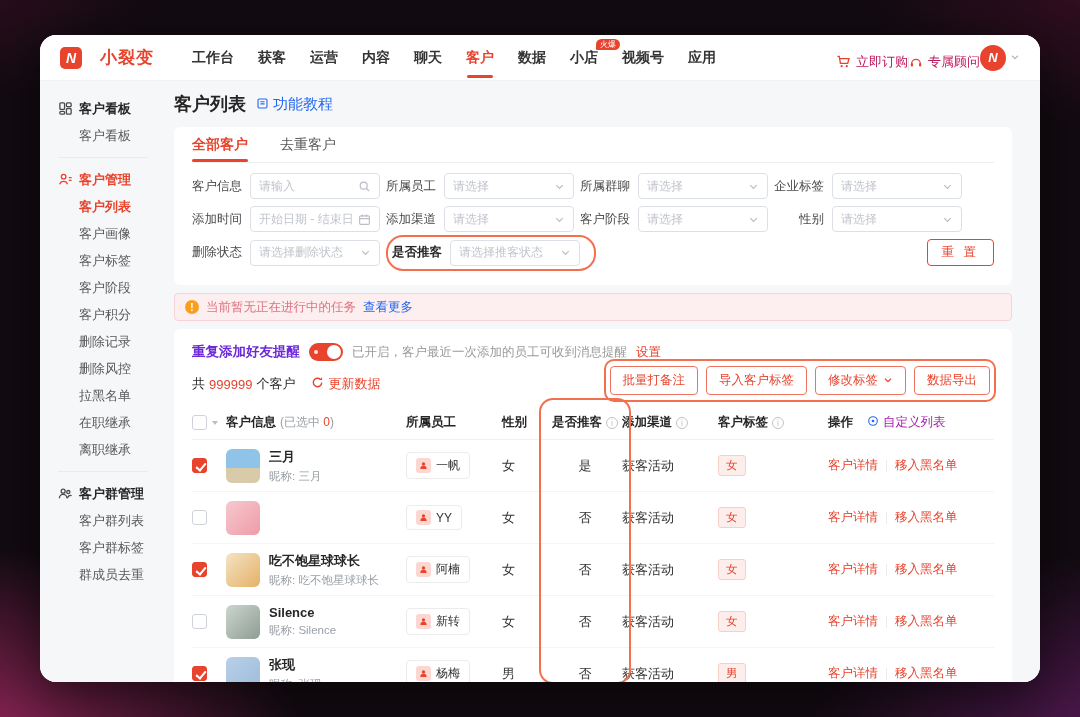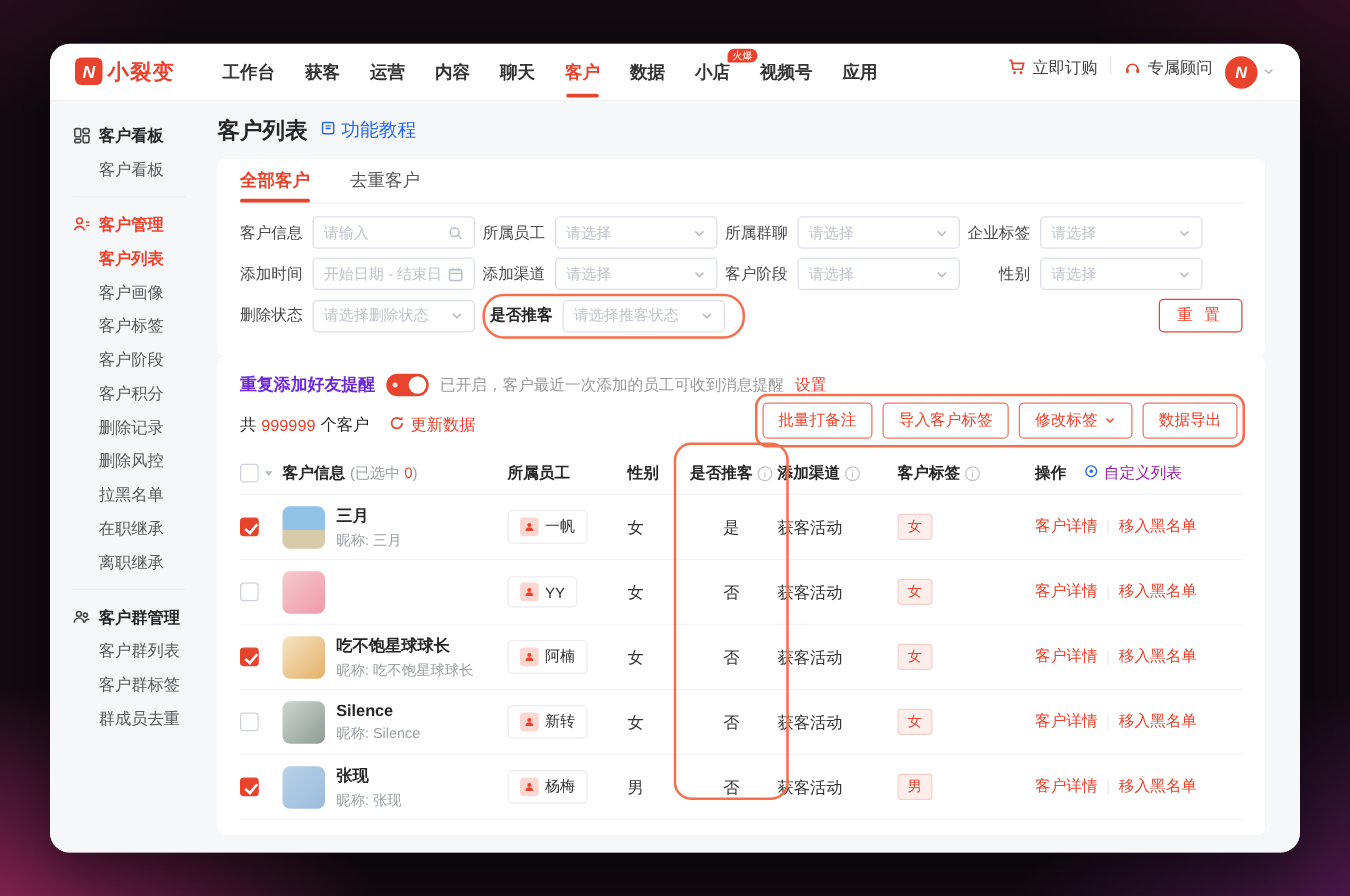--- a/index.html
+++ b/index.html
@@ -12,32 +12,32 @@
       radial-gradient(430px 250px at 105% -5%, rgba(130,22,70,.38), transparent 65%),
       radial-gradient(320px 220px at -4% -6%, rgba(130,22,70,.30), transparent 65%),
       #120b11;
     position:relative; overflow:hidden;
   }
   .win{ position:absolute; left:40px; top:35px; width:1000px; height:647px; background:#fff;
         border-radius:16px; overflow:hidden; box-shadow:0 12px 50px rgba(0,0,0,.55); }
 
   
   .topbar{ height:46px; background:#fff; display:flex; align-items:center; padding:0 20px; border-bottom:1px solid #f2f2f2; }
-  .logo{ display:flex; align-items:flex-start; gap:4px; }
+  .logo{ display:flex; align-items:flex-end; gap:18px; }
   .logo-mark{ width:22px; height:22px; border-radius:5px; background:#e8432d; color:#fff; font-weight:bold; font-style:italic;
               display:flex; align-items:center; justify-content:center; font-size:14px; }
   .logo-mark::after{ content:"N"; }
   .logo-text{ color:#e8432d; font-size:17px; font-weight:bold; letter-spacing:1px; }
   .nav{ display:flex; align-items:center; margin-left:26px; height:46px; }
   .nav-item{ position:relative; padding:0 12px; font-size:14px; color:#333; font-weight:600; height:46px; display:flex; align-items:center; cursor:pointer; }
   .nav-item.active .nav-label{ color:#e8432d; }
   .nav-item.active::after{ content:""; position:absolute; left:50%; transform:translateX(-50%); bottom:3px; width:26px; height:3px; border-radius:2px; background:#e8432d; }
   .nav-badge{ position:absolute; top:4px; right:-10px; background:#e8432d; color:#fff; font-size:8px; font-weight:normal;
               padding:1px 4px; border-radius:6px 6px 6px 1px; line-height:1.2; }
-  .top-right{ margin-left:auto; display:flex; align-items:flex-start; gap:10px; color:#404040; font-size:13px; }
+  .top-right{ margin-left:auto; display:flex; align-items:flex-end; gap:0; color:#be185d; font-size:13px; }
   .top-link{ display:flex; align-items:center; gap:5px; cursor:pointer; }
   .top-div{ width:1px; height:14px; background:#e6e6e6; }
   .avatar-btn{ display:flex; align-items:center; gap:4px; cursor:pointer; }
   .user-avatar{ width:26px; height:26px; border-radius:50%; background:#e8432d; color:#fff; font-weight:bold; font-style:italic;
                 display:flex; align-items:center; justify-content:center; font-size:13px; }
   .user-avatar::after{ content:"N"; }
 
   
   .app-body{ display:flex; height:601px; background:#f6f7f9; }
   .sidebar{ width:122px; padding:14px 0 0 18px; flex:none; font-size:13px; }
@@ -424,20 +424,25 @@
                       <path d="M2.5 4.5 L6 8 L9.5 4.5" fill="none" stroke="#b9bec7" stroke-width="1.4"></path>
                     </svg>
                   </span>
                 </span>
             </div>
             <button class="reset-btn">重 置</button>
           </div>
         </div>
       </div>
 
+      <div class="notice">
+        <span class="warn-ic"></span>
+        <span>当前暂无正在进行中的任务</span>
+        <a>查看更多</a>
+      </div>
 
       <div class="card card2">
         <div class="rem-row">
           <span class="rem-label">重复添加好友提醒</span>
           <span class="switch"></span>
           <span class="rem-status">已开启，客户最近一次添加的员工可收到消息提醒</span>
           <span class="rem-set">设置</span>
         </div>
         <div class="cnt-row">
           <span>共</span>

